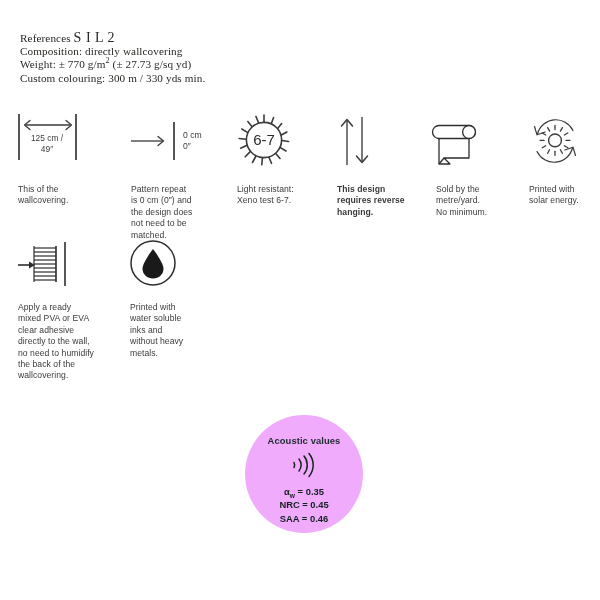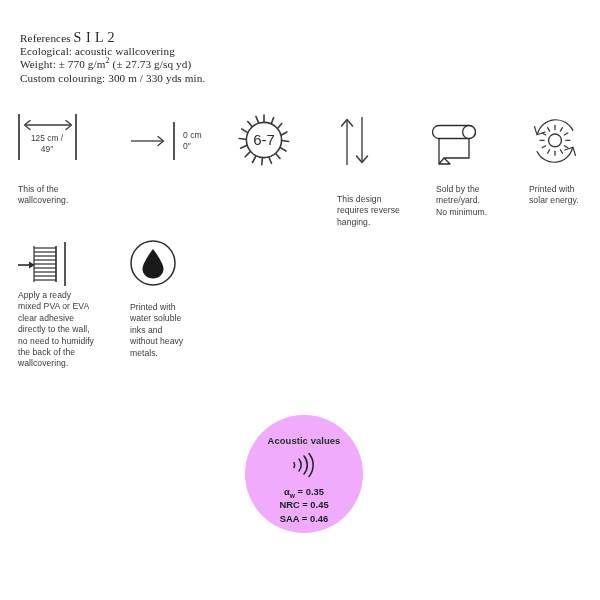--- a/index.html
+++ b/index.html
@@ -119,21 +119,21 @@
   svg { display: block; overflow: visible; }
 </style>
 </head>
 <body>
 
 <div class="header">
   <div>
     <span>References</span>
     <span class="smallcaps">S I L 2</span>
   </div>
-  <div>Ecological: acoustic wallcovering</div>
+  <div>Composition: directly wallcovering</div>
   <div><span>Weight: ± 770 g/m</span><span class="sup">2</span><span> (± 27.73 g/sq yd)</span></div>
   <div>Custom colouring: 300 m / 330 yds min.</div>
 </div>
 
 <div class="grid">
 
   <div class="cell" style="left:18px; top:114px;">
     <div class="icon-box">
       <span class="bar" style="left:0px; top:0px; height:46px;"></span>
       <span class="bar" style="left:57px; top:0px; height:46px;"></span>
@@ -150,20 +150,25 @@
 
   <div class="cell" style="left:131px; top:114px;">
     <div class="icon-box">
       <svg width="36" height="12" viewBox="0 0 36 12" style="position:absolute; left:0px; top:21px;">
         <line x1="0" y1="6" x2="32" y2="6" stroke="#3a3a3a" stroke-width="1.3"></line>
         <polyline points="27,1.5 32.5,6 27,10.5" fill="none" stroke="#3a3a3a" stroke-width="1.3" stroke-linecap="round" stroke-linejoin="round"></polyline>
       </svg>
       <span class="bar" style="left:42px; top:8px; height:38px;"></span>
       <div class="rep-text" style="left:52px; top:16px;"><span>0 cm</span><br><span>0″</span></div>
     </div>
+    <div class="caption" style="margin-top:14px;">Pattern repeat
+is 0 cm (0") and
+the design does
+not need to be
+matched.</div>
   </div>
 
   <div class="cell" style="left:237px; top:114px;">
     <div class="icon-box">
       <svg width="54" height="54" viewBox="0 0 54 54" style="position:absolute; left:0px; top:-1px;">
         <g stroke="#3a3a3a" stroke-width="1.6" stroke-linecap="round">
           <line x1="27" y1="2" x2="27" y2="9"></line>
           <line x1="36.6" y1="4.5" x2="34.1" y2="11.1"></line>
           <line x1="44.7" y1="10.6" x2="40.2" y2="15.9"></line>
           <line x1="49.9" y1="19.0" x2="43.9" y2="22.3"></line>
@@ -177,32 +182,34 @@
           <line x1="3.6" y1="35.2" x2="10.0" y2="32.2"></line>
           <line x1="2.2" y1="25.5" x2="9.0" y2="26.2"></line>
           <line x1="4.8" y1="16.0" x2="10.8" y2="19.6"></line>
           <line x1="10.8" y1="8.6" x2="15.3" y2="13.9"></line>
           <line x1="18.9" y1="3.4" x2="21.6" y2="9.7"></line>
         </g>
         <circle cx="27" cy="27" r="17.6" fill="#ffffff" stroke="#3a3a3a" stroke-width="1.6"></circle>
         <text x="27" y="32.2" text-anchor="middle" font-family="Liberation Sans, sans-serif" font-size="15" fill="#2d2d2d">6-7</text>
       </svg>
     </div>
+    <div class="caption" style="margin-top:14px;">Light resistant:
+Xeno test 6-7.</div>
   </div>
 
   <div class="cell" style="left:337px; top:114px;">
     <div class="icon-box">
       <svg width="34" height="52" viewBox="0 0 34 52" style="position:absolute; left:3px; top:1px;">
         <line x1="7" y1="50" x2="7" y2="6" stroke="#7a7a7a" stroke-width="2"></line>
         <polyline points="1.5,11 7,4.5 12.5,11" fill="none" stroke="#3a3a3a" stroke-width="1.5" stroke-linecap="round" stroke-linejoin="round"></polyline>
         <line x1="22" y1="2" x2="22" y2="46" stroke="#7a7a7a" stroke-width="2"></line>
         <polyline points="16.5,41 22,47.5 27.5,41" fill="none" stroke="#3a3a3a" stroke-width="1.5" stroke-linecap="round" stroke-linejoin="round"></polyline>
       </svg>
     </div>
-    <div class="caption" style="margin-top:24px;">This design
+    <div class="caption" style="margin-top:14px;font-weight:bold;">This design
 requires reverse
 hanging.</div>
   </div>
 
   <div class="cell" style="left:436px; top:114px;">
     <div class="icon-box">
       <svg width="50" height="52" viewBox="0 0 50 52" style="position:absolute; left:0px; top:3px;">
         <path d="M3,15 L3,47 L14,47 L8,41 L33,41 L33,15 Z" fill="#ffffff" stroke="#2d2d2d" stroke-width="1.3" stroke-linejoin="round"></path>
         <path d="M3,47 L8,41" fill="none" stroke="#2d2d2d" stroke-width="1.3"></path>
         <path d="M3,15 L3,22.5" fill="none" stroke="#2d2d2d" stroke-width="1.3"></path>
@@ -259,21 +266,21 @@
           <line x1="16" y1="28" x2="38" y2="28"></line>
           <line x1="16" y1="32" x2="38" y2="32"></line>
           <line x1="16" y1="36" x2="38" y2="36"></line>
           <line x1="16" y1="40" x2="38" y2="40"></line>
         </g>
         <line x1="16" y1="6" x2="16" y2="42" stroke="#2d2d2d" stroke-width="1.2"></line>
         <line x1="38" y1="6" x2="38" y2="42" stroke="#2d2d2d" stroke-width="1.6"></line>
         <line x1="47" y1="2" x2="47" y2="46" stroke="#2d2d2d" stroke-width="1.6"></line>
       </svg>
     </div>
-    <div class="caption" style="width:104px;">Apply a ready
+    <div class="caption" style="margin-top:12px; width:104px;">Apply a ready
 mixed PVA or EVA
 clear adhesive
 directly to the wall,
 no need to humidify
 the back of the
 wallcovering.</div>
   </div>
 
   <div class="cell" style="left:130px; top:240px;">
     <div class="icon-box" style="height:50px;">

